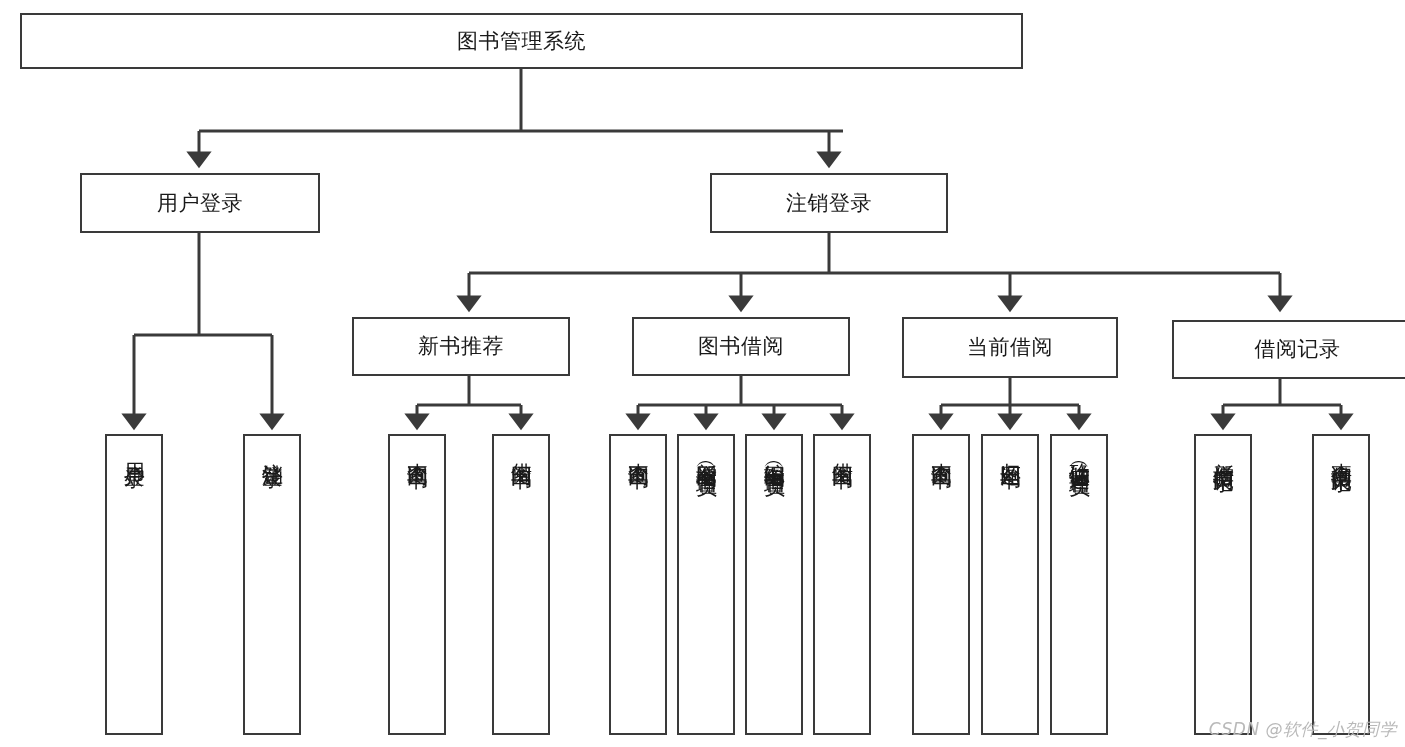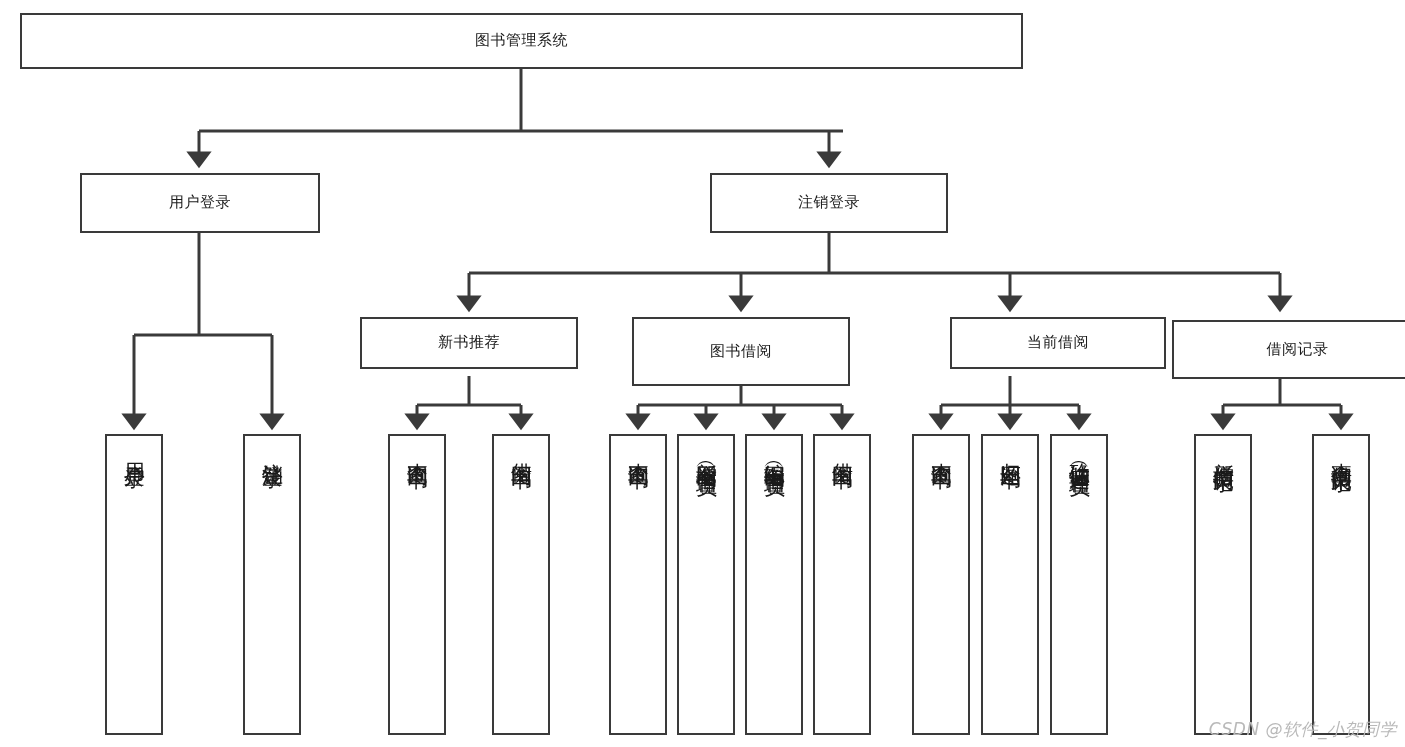--- a/index.html
+++ b/index.html
@@ -37,21 +37,21 @@
     color: #1a1a1a;
     z-index: 2;
   }
   .node-label {
     display: block;
     white-space: pre;
     line-height: 1.18;
     letter-spacing: 0.5px;
   }
   .node.horizontal .node-label {
-    font-size: 15px;
+    font-size: 21px;
     text-align: left;
   }
   .node.vertical {
     align-items: flex-start;
     justify-content: center;
     padding-top: 10px;
   }
   .node.vertical .node-label {
     writing-mode: vertical-rl;
     text-orientation: upright;
@@ -130,27 +130,27 @@
     <span class="node-label">图书管理系统</span>
   </div>
 
   <div class="node horizontal" style="left:80px; top:173px; width:240px; height:60px;">
     <span class="node-label">用户登录</span>
   </div>
   <div class="node horizontal" style="left:710px; top:173px; width:238px; height:60px;">
     <span class="node-label">注销登录</span>
   </div>
 
-  <div class="node horizontal" style="left:360px; top:317px; width:218px; height:52px;">
+  <div class="node horizontal" style="left:352px; top:317px; width:218px; height:59px;">
     <span class="node-label">新书推荐</span>
   </div>
-  <div class="node horizontal" style="left:632px; top:317px; width:218px; height:69px;">
+  <div class="node horizontal" style="left:632px; top:317px; width:218px; height:59px;">
     <span class="node-label">图书借阅</span>
   </div>
-  <div class="node horizontal" style="left:902px; top:317px; width:216px; height:52px;margin-left:48px;">
+  <div class="node horizontal" style="left:902px; top:317px; width:216px; height:61px;">
     <span class="node-label">当前借阅</span>
   </div>
   <div class="node horizontal" style="left:1172px; top:320px; width:251px; height:59px;">
     <span class="node-label">借阅记录</span>
   </div>
 
   <div class="node vertical" style="left:105px; top:434px; width:58px; height:301px;">
     <span class="node-label">用户登录</span>
   </div>
   <div class="node vertical" style="left:243px; top:434px; width:58px; height:301px;">

